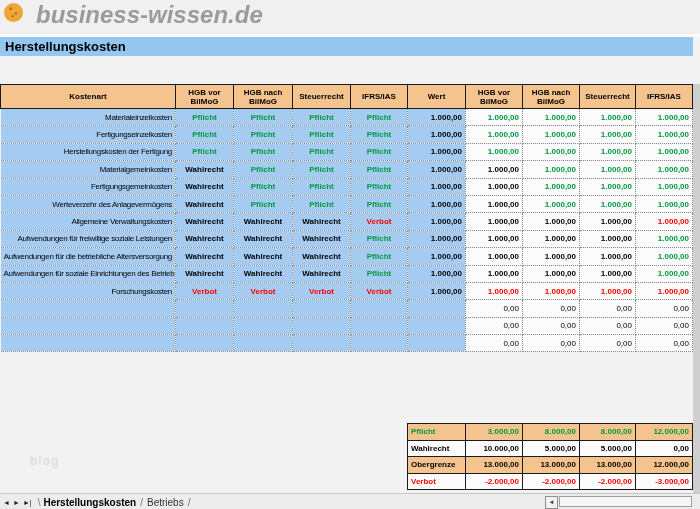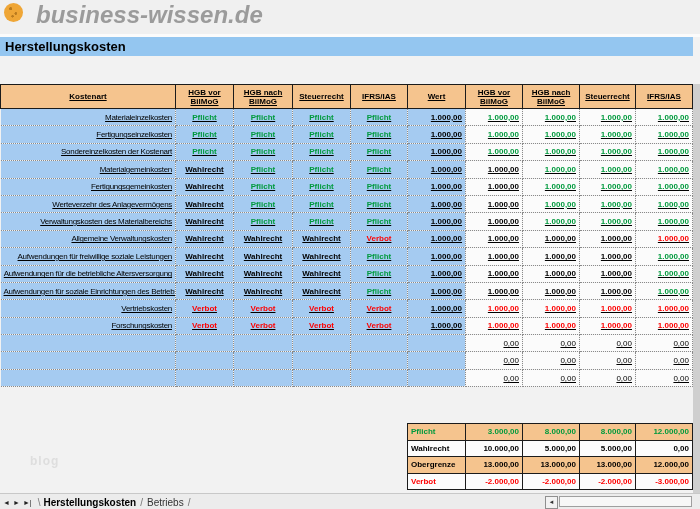--- a/index.html
+++ b/index.html
@@ -15,21 +15,21 @@
       radial-gradient(circle at 62% 55%,#b97a1e 1.1px,rgba(0,0,0,0) 1.6px),
       radial-gradient(circle at 45% 70%,#b97a1e 1px,rgba(0,0,0,0) 1.5px),
       #efa636;}
   .logo-text{position:absolute;left:36px;top:1px;font-size:24px;font-weight:bold;font-style:italic;color:#9b9b9b;}
   
   .title-bar{position:absolute;top:37px;left:0;width:693px;height:19px;background:#94c6f0;
     font-size:13px;font-weight:bold;line-height:19px;padding-left:5px;box-sizing:border-box;}
   
   .table-wrap{position:absolute;top:84px;left:0;}
   table{border-collapse:collapse;table-layout:fixed;}
-  .main-table{width:692px;font-size:8px;text-decoration:underline;}
+  .main-table{width:692px;font-size:8px;}
   .main-table th{background:#f5c48e;border:1px solid #1b1b1b;font-size:8px;font-weight:bold;
     text-align:center;padding:1px 0;line-height:9px;height:21px;}
   .main-table td{padding:0 3px;border-right:1px dotted #8a8a8a;border-bottom:1px dotted #8a8a8a;
     height:16.4px;white-space:nowrap;overflow:hidden;}
   .blue{background:#a5cbf1;}
   .white{background:#fbfbfb;}
   .kostenart{text-align:right;letter-spacing:-0.3px;color:#000;}
   .rule{text-align:center;font-weight:bold;}
   .num{text-align:right;font-weight:bold;}
   .zero{font-weight:normal;color:#000;}
@@ -115,21 +115,21 @@
           <td class="rule blue c-pflicht">Pflicht</td>
           <td class="rule blue c-pflicht">Pflicht</td>
           <td class="rule blue c-pflicht">Pflicht</td>
           <td class="num blue">1.000,00</td>
           <td class="num white c-pflicht">1.000,00</td>
           <td class="num white c-pflicht">1.000,00</td>
           <td class="num white c-pflicht">1.000,00</td>
           <td class="num white c-pflicht">1.000,00</td>
         </tr>
         <tr>
-          <td class="kostenart blue">Sondereinzelkosten der Kostenart</td>
+          <td class="kostenart blue">Herstellungskosten der Fertigung</td>
           <td class="rule blue c-pflicht">Pflicht</td>
           <td class="rule blue c-pflicht">Pflicht</td>
           <td class="rule blue c-pflicht">Pflicht</td>
           <td class="rule blue c-pflicht">Pflicht</td>
           <td class="num blue">1.000,00</td>
           <td class="num white c-pflicht">1.000,00</td>
           <td class="num white c-pflicht">1.000,00</td>
           <td class="num white c-pflicht">1.000,00</td>
           <td class="num white c-pflicht">1.000,00</td>
         </tr>
@@ -163,32 +163,20 @@
           <td class="rule blue c-pflicht">Pflicht</td>
           <td class="rule blue c-pflicht">Pflicht</td>
           <td class="rule blue c-pflicht">Pflicht</td>
           <td class="num blue">1.000,00</td>
           <td class="num white c-wahlrecht">1.000,00</td>
           <td class="num white c-pflicht">1.000,00</td>
           <td class="num white c-pflicht">1.000,00</td>
           <td class="num white c-pflicht">1.000,00</td>
         </tr>
         <tr>
-          <td class="kostenart blue">Verwaltungskosten des Materialbereichs</td>
-          <td class="rule blue c-wahlrecht">Wahlrecht</td>
-          <td class="rule blue c-pflicht">Pflicht</td>
-          <td class="rule blue c-pflicht">Pflicht</td>
-          <td class="rule blue c-pflicht">Pflicht</td>
-          <td class="num blue">1.000,00</td>
-          <td class="num white c-wahlrecht">1.000,00</td>
-          <td class="num white c-pflicht">1.000,00</td>
-          <td class="num white c-pflicht">1.000,00</td>
-          <td class="num white c-pflicht">1.000,00</td>
-        </tr>
-        <tr>
           <td class="kostenart blue">Allgemeine Verwaltungskosten</td>
           <td class="rule blue c-wahlrecht">Wahlrecht</td>
           <td class="rule blue c-wahlrecht">Wahlrecht</td>
           <td class="rule blue c-wahlrecht">Wahlrecht</td>
           <td class="rule blue c-verbot">Verbot</td>
           <td class="num blue">1.000,00</td>
           <td class="num white c-wahlrecht">1.000,00</td>
           <td class="num white c-wahlrecht">1.000,00</td>
           <td class="num white c-wahlrecht">1.000,00</td>
           <td class="num white c-verbot">1.000,00</td>
@@ -221,32 +209,20 @@
           <td class="kostenart blue">Aufwendungen für soziale Einrichtungen des Betriebs</td>
           <td class="rule blue c-wahlrecht">Wahlrecht</td>
           <td class="rule blue c-wahlrecht">Wahlrecht</td>
           <td class="rule blue c-wahlrecht">Wahlrecht</td>
           <td class="rule blue c-pflicht">Pflicht</td>
           <td class="num blue">1.000,00</td>
           <td class="num white c-wahlrecht">1.000,00</td>
           <td class="num white c-wahlrecht">1.000,00</td>
           <td class="num white c-wahlrecht">1.000,00</td>
           <td class="num white c-pflicht">1.000,00</td>
-        </tr>
-        <tr>
-          <td class="kostenart blue">Vertriebskosten</td>
-          <td class="rule blue c-verbot">Verbot</td>
-          <td class="rule blue c-verbot">Verbot</td>
-          <td class="rule blue c-verbot">Verbot</td>
-          <td class="rule blue c-verbot">Verbot</td>
-          <td class="num blue">1.000,00</td>
-          <td class="num white c-verbot">1.000,00</td>
-          <td class="num white c-verbot">1.000,00</td>
-          <td class="num white c-verbot">1.000,00</td>
-          <td class="num white c-verbot">1.000,00</td>
         </tr>
         <tr>
           <td class="kostenart blue">Forschungskosten</td>
           <td class="rule blue c-verbot">Verbot</td>
           <td class="rule blue c-verbot">Verbot</td>
           <td class="rule blue c-verbot">Verbot</td>
           <td class="rule blue c-verbot">Verbot</td>
           <td class="num blue">1.000,00</td>
           <td class="num white c-verbot">1.000,00</td>
           <td class="num white c-verbot">1.000,00</td>

